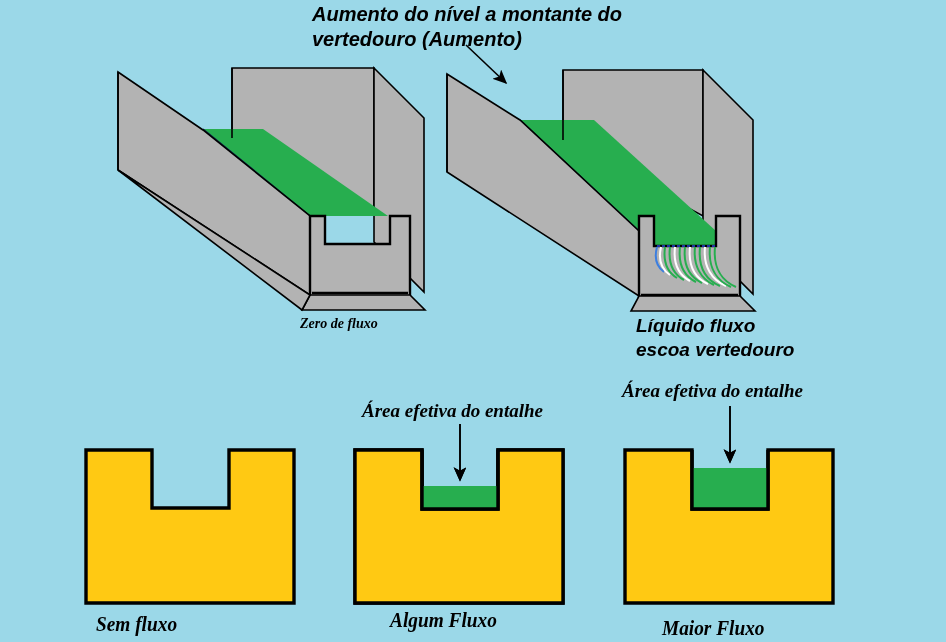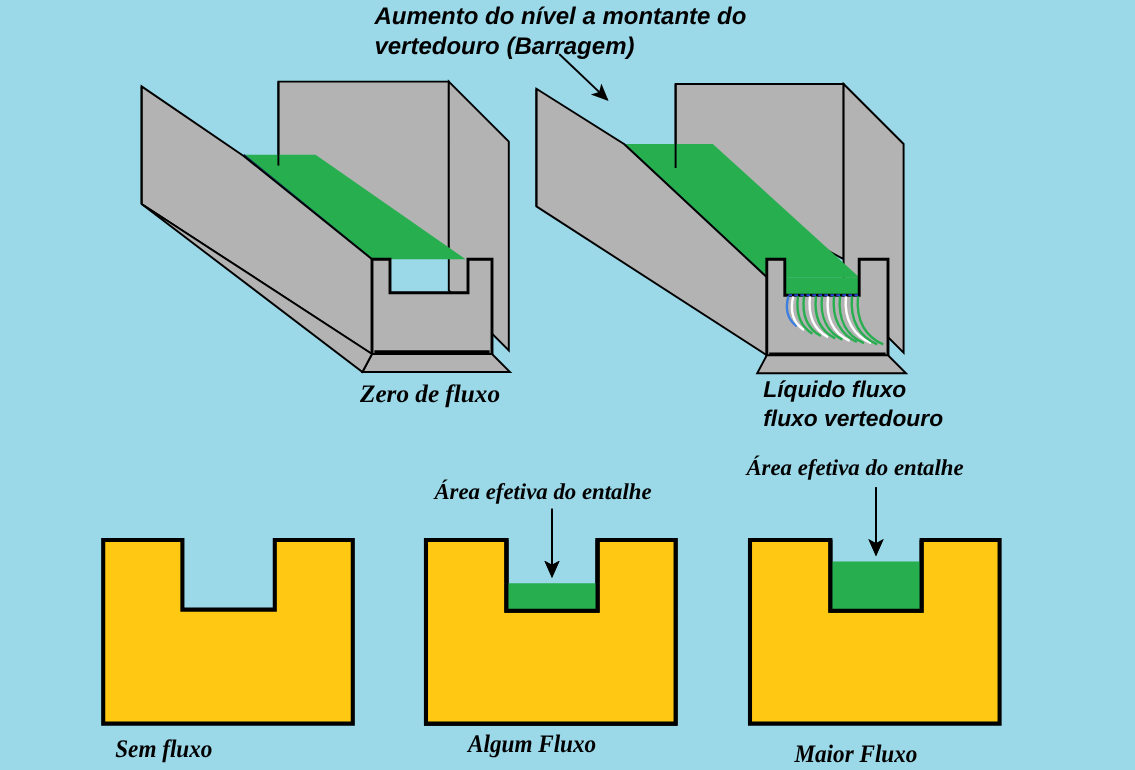--- a/index.html
+++ b/index.html
@@ -16,21 +16,21 @@
 
   .lbl-top{
     left:312px;top:2px;
     font-family:"Liberation Sans", sans-serif;
     font-style:italic;font-weight:bold;font-size:20px;
     line-height:25px;
   }
   .lbl-zero{
     left:300px;top:316px;
     font-family:"Liberation Serif", serif;
-    font-style:italic;font-weight:bold;font-size:21px;
+    font-style:italic;font-weight:bold;font-size:14px;
   }
   .lbl-escoa{
     left:636px;top:314px;
     font-family:"Liberation Sans", sans-serif;
     font-style:italic;font-weight:bold;font-size:19px;
     line-height:24px;
   }
   .lbl-area-mid{
     left:362px;top:400px;
     font-family:"Liberation Serif", serif;
@@ -51,25 +51,25 @@
   .lbl-maior{left:662px;top:616px;}
 
   svg{position:absolute;left:0;top:0;overflow:visible;}
   .svg-layer{position:absolute;left:0;top:0;width:946px;height:642px;}
 </style>
 </head>
 <body>
 
 <div id="stage">
 
-  <div class="lbl lbl-top"><span>Aumento do nível a montante do</span><br><span>vertedouro (Barragem)</span></div>
+  <div class="lbl lbl-top"><span>Aumento do nível a montante do</span><br><span>vertedouro (Aumento)</span></div>
 
   <div class="lbl lbl-zero">Zero de fluxo</div>
 
-  <div class="lbl lbl-escoa"><span>Líquido fluxo</span><br><span>fluxo vertedouro</span></div>
+  <div class="lbl lbl-escoa"><span>Líquido fluxo</span><br><span>escoa vertedouro</span></div>
 
   <div class="lbl lbl-area-mid">Área efetiva do entalhe</div>
   <div class="lbl lbl-area-right">Área efetiva do entalhe</div>
 
   <div class="lbl lbl-bot lbl-sem">Sem fluxo</div>
   <div class="lbl lbl-bot lbl-algum">Algum Fluxo</div>
   <div class="lbl lbl-bot lbl-maior">Maior Fluxo</div>
 
   <svg class="svg-layer" viewBox="0 0 946 642" width="946" height="642">
 

